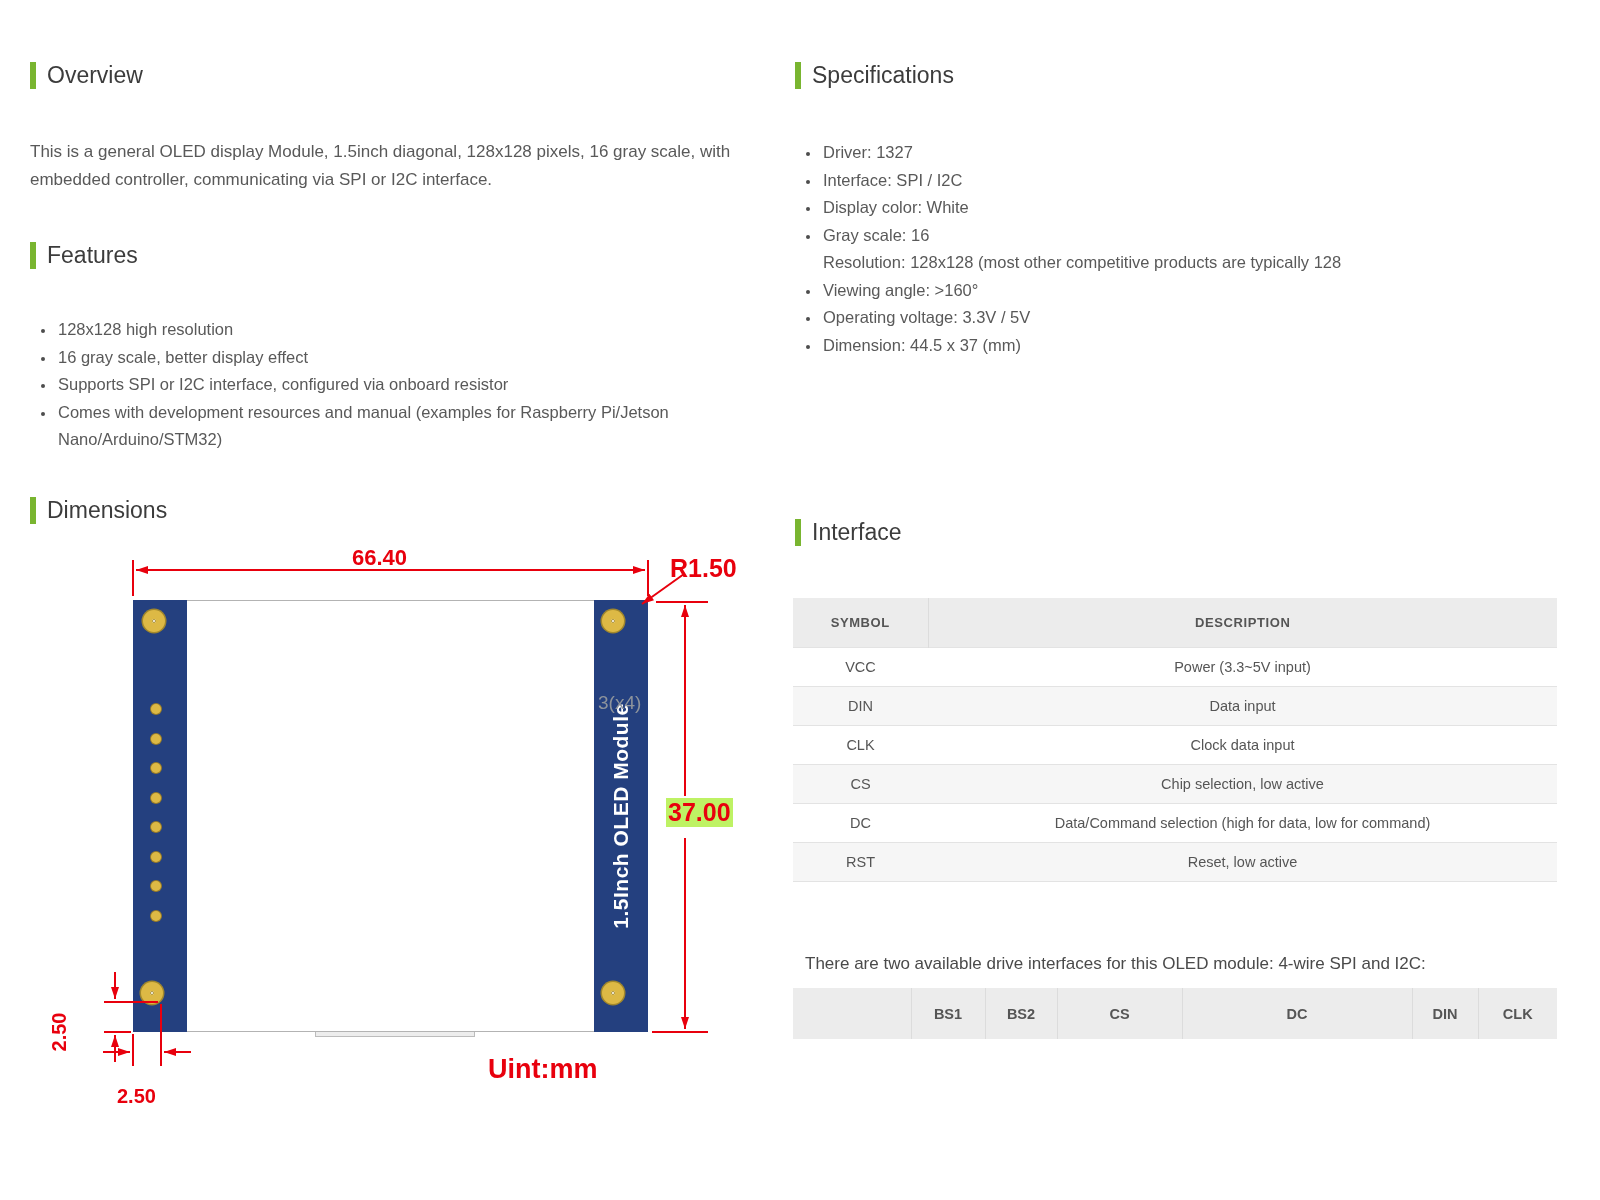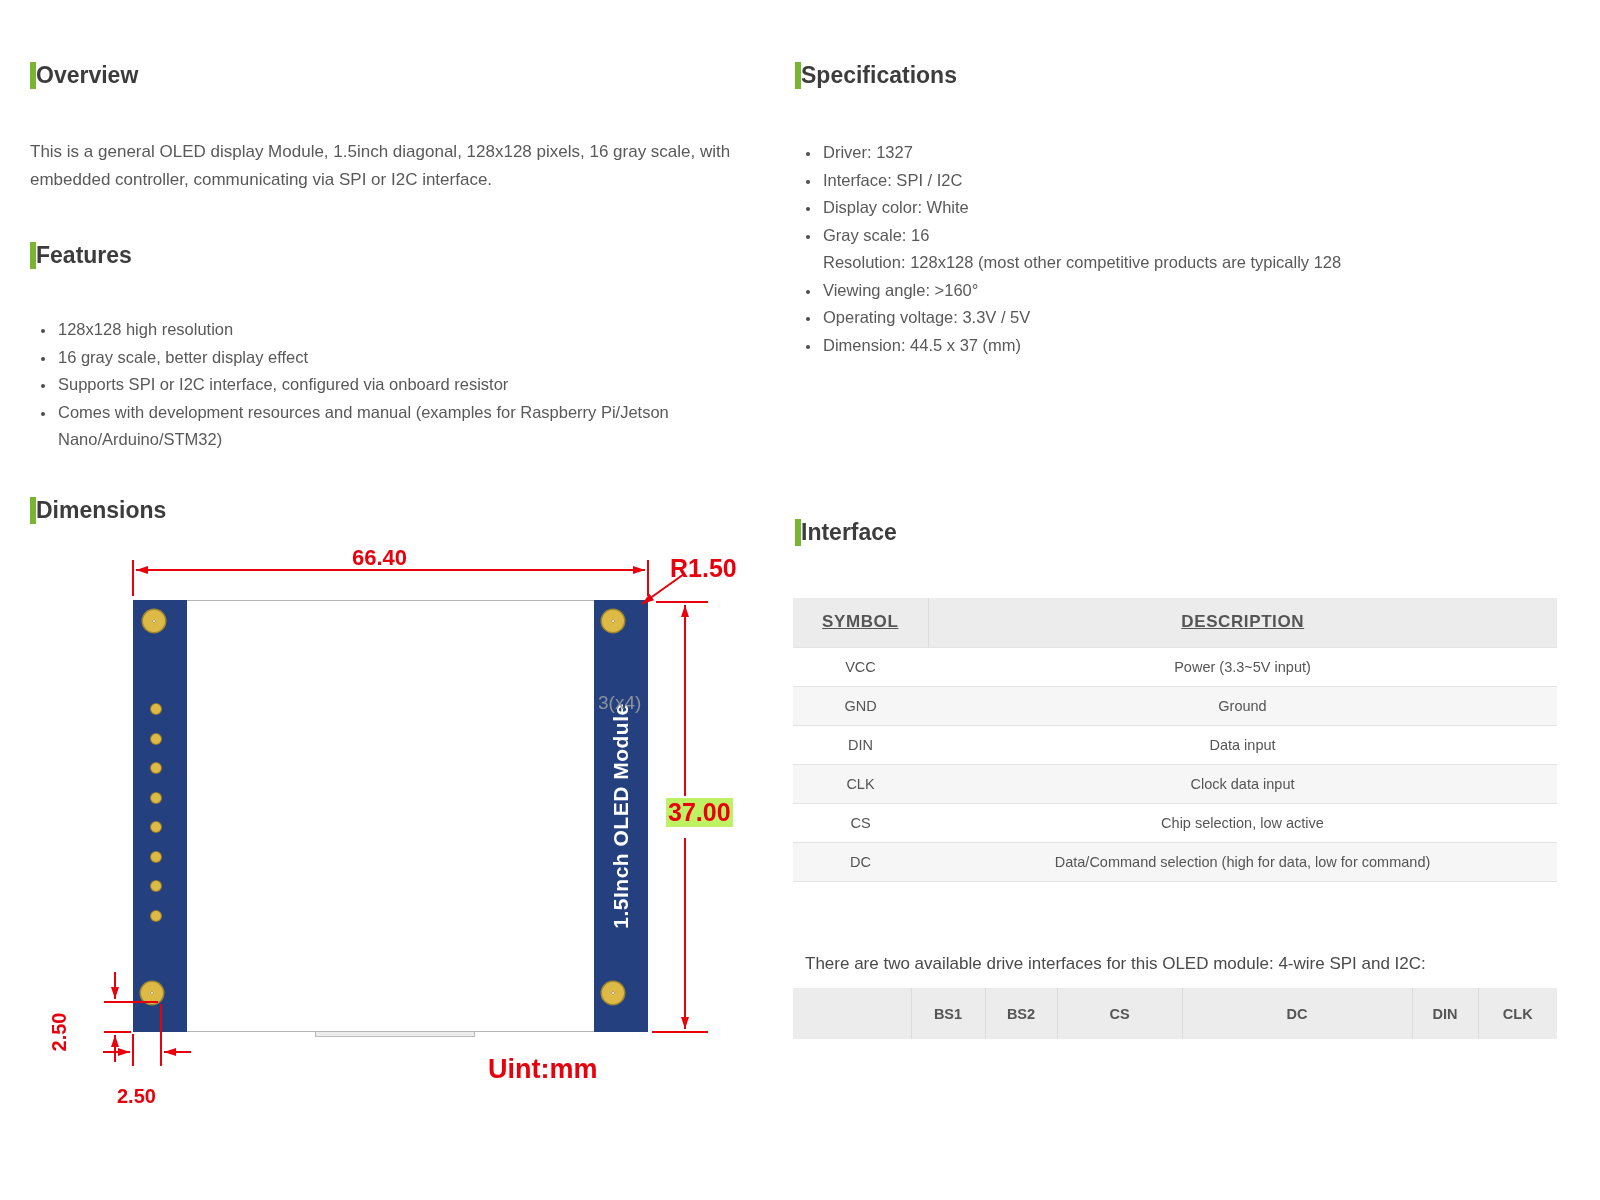--- a/index.html
+++ b/index.html
@@ -13,39 +13,39 @@
   *{box-sizing:border-box;}
   html,body{margin:0;padding:0;}
   body{
     width:1600px;height:1200px;position:relative;overflow:hidden;
     background:#ffffff;
     font-family:"Liberation Sans", sans-serif;
     color:var(--text);
   }
   .abs{position:absolute;}
   
-  .heading{display:flex;align-items:flex-start;gap:0;font-size:23px;font-weight:bold;color:var(--head);}
+  .heading{display:flex;align-items:flex-start;gap:11px;font-size:23px;font-weight:normal;color:var(--head);}
   .heading .bar{width:6px;height:27px;background:var(--green);display:inline-block;}
   
   .body-text{font-size:17px;line-height:28px;color:var(--text);margin:0;}
   ul.bullets{margin:0;padding:0 0 0 24px;font-size:16.5px;line-height:27.5px;color:var(--text);}
   ul.bullets li{padding-left:2px;}
   ul.bullets li::marker{color:#4d4d4d;font-size:13px;}
   
   table.datatable{border-collapse:collapse;table-layout:fixed;width:764px;}
   table.datatable th{
     background:#ececec;color:#555;font-weight:bold;text-align:center;vertical-align:middle;
   }
   table.datatable th + th{border-left:1px solid #dcdcdc;}
   table.datatable td{
     text-align:center;vertical-align:middle;font-size:14.5px;color:#555;height:39px;padding:0 10px;
   }
   table.datatable tbody tr{border-top:1px solid #e3e3e3;border-bottom:1px solid #e3e3e3;}
   table.datatable tbody tr:nth-child(even){background:#f6f6f6;}
-  .iface-table th{height:49px;font-size:17px;letter-spacing:.6px;text-decoration:underline;}
+  .iface-table th{height:49px;font-size:13px;letter-spacing:.6px;}
   .mode-table th{height:51px;font-size:14.5px;color:#444;}
   .note-text{font-size:17px;color:#4a4a4a;margin:12px;}
   
   .diagram{width:760px;height:600px;}
   .board{
     position:absolute;left:113px;top:60px;width:515px;height:432px;
     background:#fff;border:1px solid #b3b3b3;
   }
   .strip{position:absolute;top:60px;width:54px;height:432px;background:var(--navy);z-index:2;}
   .strip.left{left:113px;}
@@ -202,38 +202,38 @@
       <th>SYMBOL</th>
       <th>DESCRIPTION</th>
     </tr>
   </thead>
   <tbody>
     <tr>
       <td>VCC</td>
       <td>Power (3.3~5V input)</td>
     </tr>
     <tr>
-      <td>GND</td>
-      <td>Ground</td>
-    </tr>
-    <tr>
       <td>DIN</td>
       <td>Data input</td>
     </tr>
     <tr>
       <td>CLK</td>
       <td>Clock data input</td>
     </tr>
     <tr>
       <td>CS</td>
       <td>Chip selection, low active</td>
     </tr>
     <tr>
       <td>DC</td>
       <td>Data/Command selection (high for data, low for command)</td>
+    </tr>
+    <tr>
+      <td>RST</td>
+      <td>Reset, low active</td>
     </tr>
   </tbody>
 </table>
 
 <p class="note-text abs" style="left:793px;top:942px;width:775px">There are two available drive interfaces for this OLED module: 4-wire SPI and I2C:</p>
 
 <table class="datatable mode-table abs" style="left:793px;top:988px">
   <colgroup>
     <col style="width:118px">
       <col style="width:74px">

